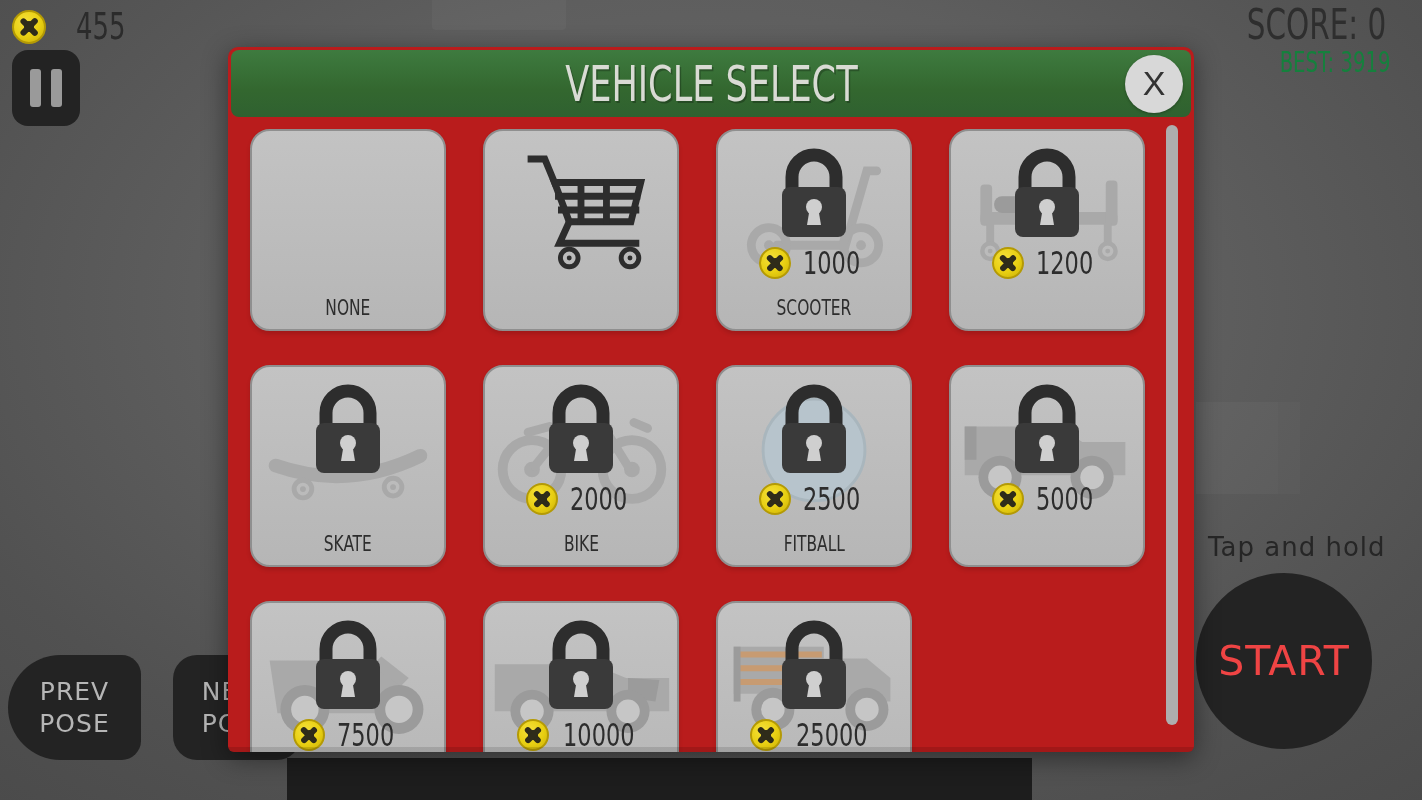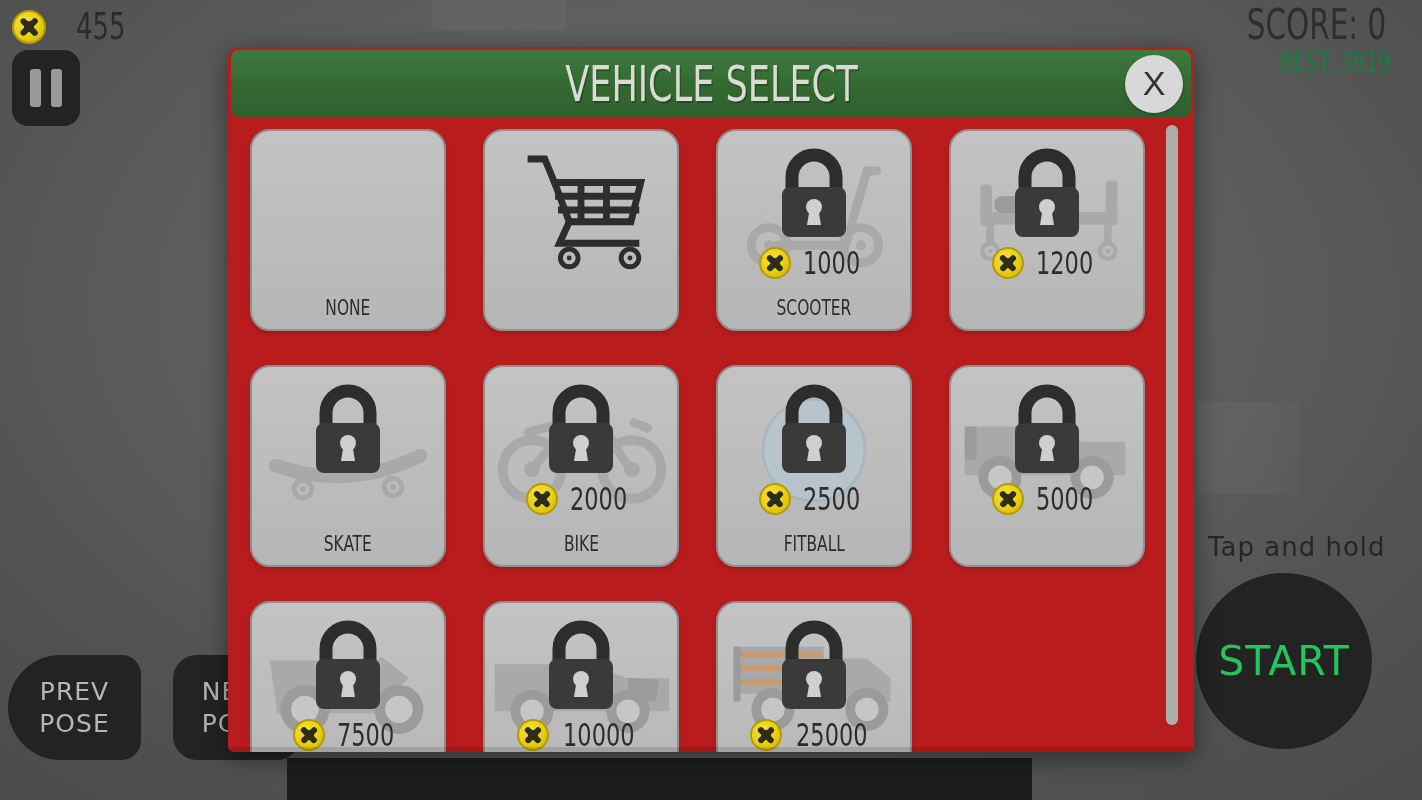--- a/index.html
+++ b/index.html
@@ -97,21 +97,21 @@
     position:absolute; left:1208px; top:500px;
     font-size:26px; color:#262626; z-index:1;margin-top:32px;
   }
   #start-button {
     position:absolute; left:1196px; top:573px;
     width:176px; height:176px; border-radius:50%;
     background:#232323;
     display:flex; align-items:center; justify-content:center;
     z-index:1;
   }
-  #start-button span { font-size:41px; color:#22c55e; }
+  #start-button span { font-size:41px; color:#ef4444; }
 
   
   #floor-strip {
     position:absolute; left:287px; bottom:0; width:745px; height:42px;
     background:#1d1d1d; z-index:1;
   }
 
   
   #vehicle-select-dialog {
     position:absolute; left:228px; top:47px;

